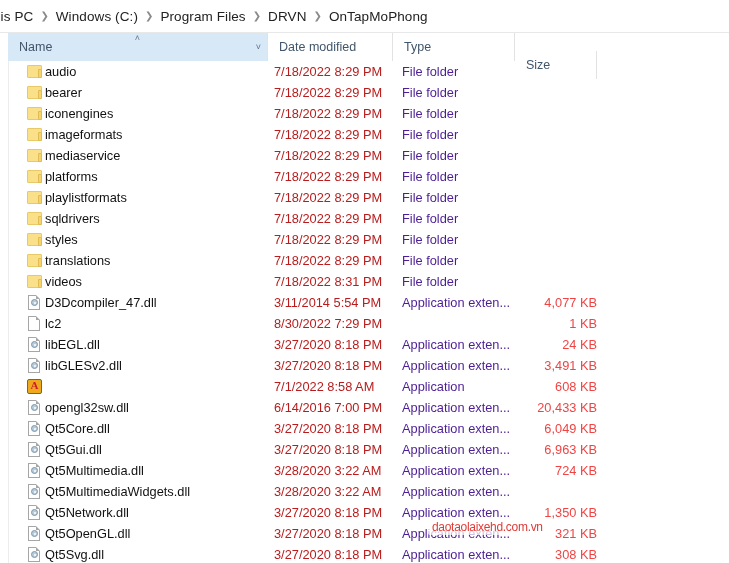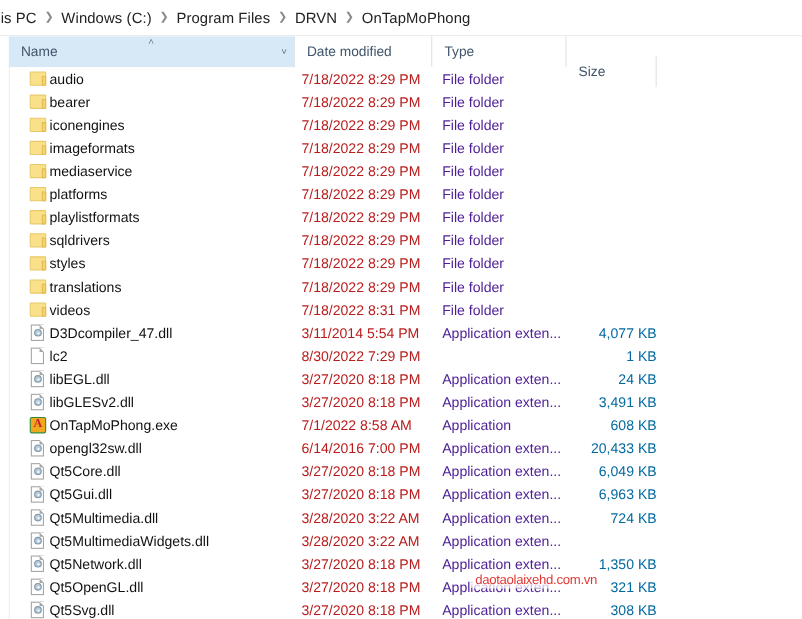--- a/index.html
+++ b/index.html
@@ -113,21 +113,21 @@
     position: absolute;
     top: 0;
     height: 21px;
     line-height: 21px;
     box-sizing: border-box;
     overflow: hidden;
   }
   .c-name { left: 10px;  width: 255px; padding-left: 26px; }
   .c-date { left: 265px; width: 128px; color: #b91c1c; }
   .c-type { left: 393px; width: 120px; color: #4c1d95; }
-  .c-size { left: 505px; width: 83px;  color: #0369a1; text-align: right; }
+  .c-size { left: 505px; width: 83px;  color: #ef4444; text-align: right; }
 
   
   .icon {
     position: absolute;
     left: 8px;
     top: 3px;
     width: 16px;
     height: 15px;
   }
 
@@ -365,21 +365,21 @@
       <div class="cell c-name"><span class="icon ic-page ic-dll">
           <span class="cog"></span>
         </span><span>libGLESv2.dll</span></div>
       <div class="cell c-date">3/27/2020 8:18 PM</div>
       <div class="cell c-type">Application exten...</div>
       <div class="cell c-size">3,491 KB</div>
     </div>
     <div class="row">
       <div class="cell c-name"><span class="icon ic-exe">
           <span class="glyph">A</span>
-        </span><span>OnTapMoPhong.exe</span></div>
+        </span></div>
       <div class="cell c-date">7/1/2022 8:58 AM</div>
       <div class="cell c-type">Application</div>
       <div class="cell c-size">608 KB</div>
     </div>
     <div class="row">
       <div class="cell c-name"><span class="icon ic-page ic-dll">
           <span class="cog"></span>
         </span><span>opengl32sw.dll</span></div>
       <div class="cell c-date">6/14/2016 7:00 PM</div>
       <div class="cell c-type">Application exten...</div>

